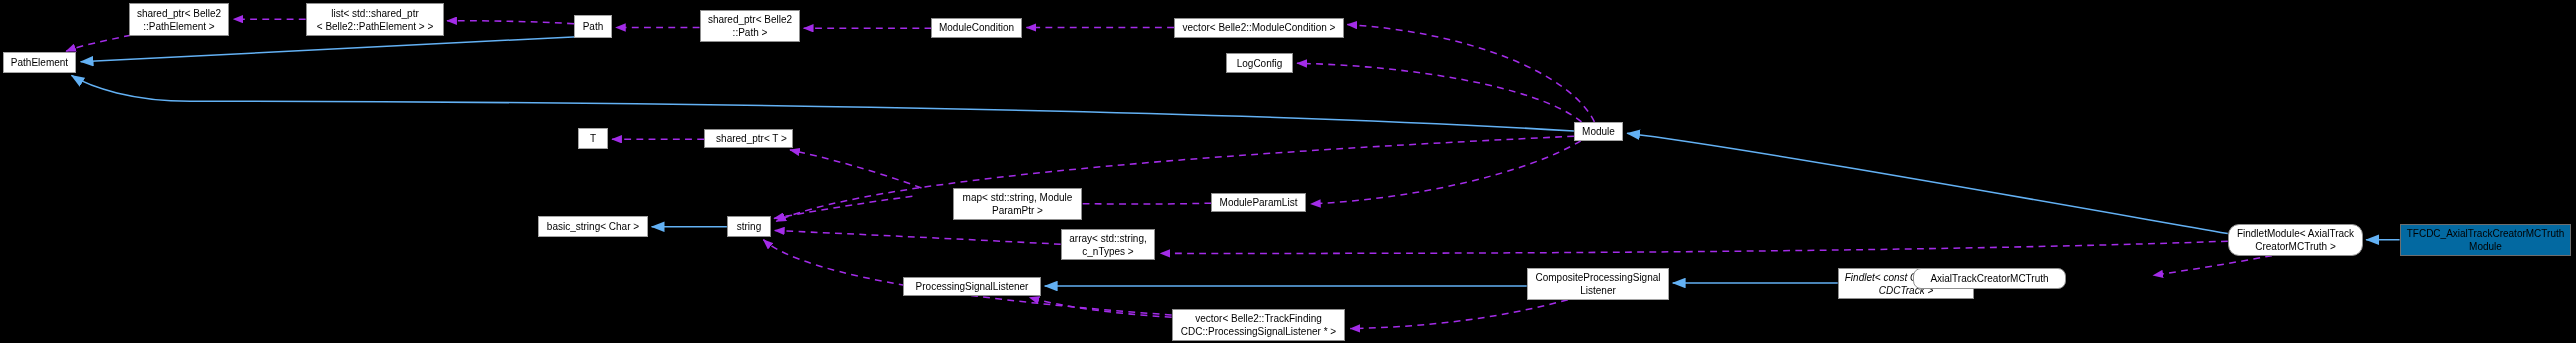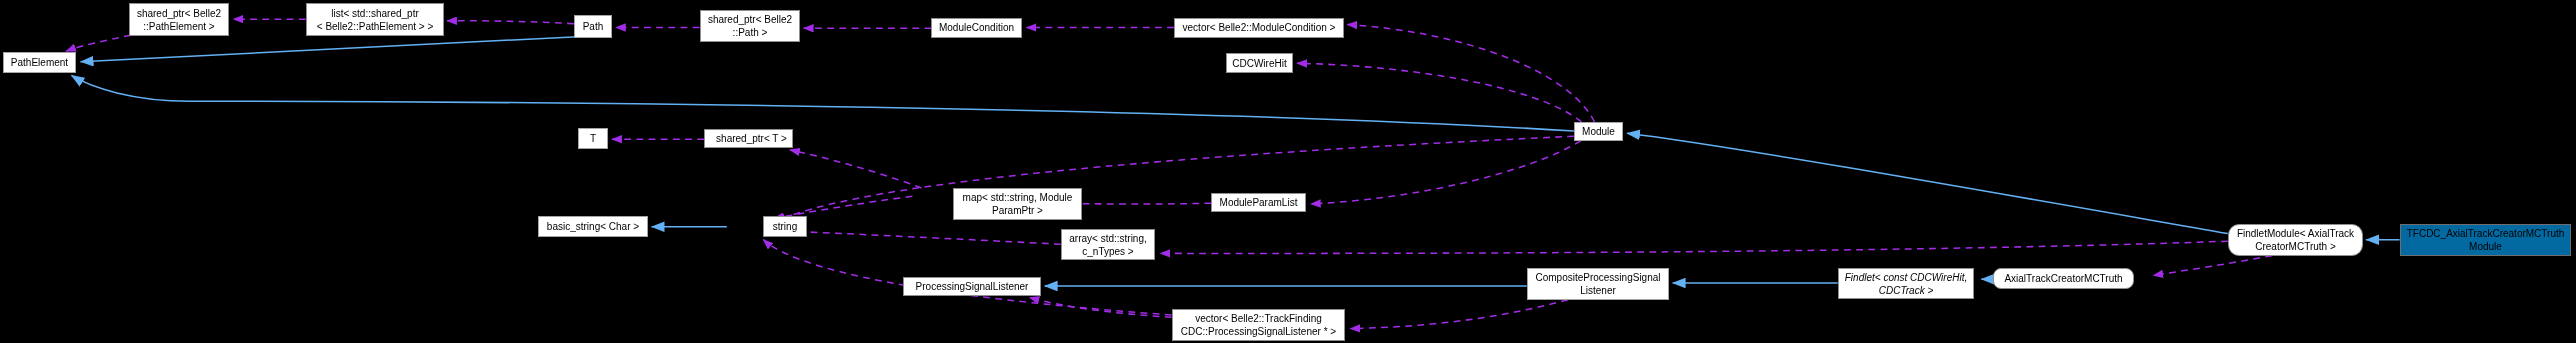--- a/index.html
+++ b/index.html
@@ -90,35 +90,35 @@
         <span>shared_ptr&lt; Belle2
 ::Path &gt;</span>
       </div>
       <div class="node" style="left: 931px; top: 17.5px; width: 91px; height: 20.5px;">
         <span>ModuleCondition</span>
       </div>
       <div class="node" style="left: 1174px; top: 17.5px; width: 170px; height: 20px;">
         <span>vector&lt; Belle2::ModuleCondition &gt;</span>
       </div>
       <div class="node" style="left: 1226px; top: 53px; width: 67px; height: 20px;">
-        <span>CDCWireHit</span>
+        <span>LogConfig</span>
       </div>
       <div class="node emph" style="left: 1574px; top: 122px; width: 49px; height: 19px;">
         <span>Module</span>
       </div>
       <div class="node emph" style="left: 578px; top: 128px; width: 30px; height: 20.5px;">
         <span>T</span>
       </div>
       <div class="node" style="left: 704px; top: 129px; width: 89px; height: 19px; padding-left: 6px;">
         <span>shared_ptr&lt; T &gt;</span>
       </div>
       <div class="node emph" style="left: 538px; top: 216px; width: 110px; height: 20.5px;">
         <span>basic_string&lt; Char &gt;</span>
       </div>
-      <div class="node" style="left: 727px; top: 216px; width: 44px; height: 20.5px; margin-left: 36px;">
+      <div class="node" style="left: 727px; top: 216px; width: 44px; height: 20.5px;">
         <span>string</span>
       </div>
       <div class="node" style="left: 912px; top: 188px; width: 129px; height: 32px; margin-left: 41px;">
         <span>map&lt; std::string, Module
 ParamPtr &gt;</span>
       </div>
       <div class="node" style="left: 1211px; top: 193px; width: 95px; height: 19px;">
         <span>ModuleParamList</span>
       </div>
       <div class="node" style="left: 1061px; top: 229px; width: 94px; height: 31px;">
@@ -133,21 +133,21 @@
 CDC::ProcessingSignalListener * &gt;</span>
       </div>
       <div class="node emph" style="left: 1527px; top: 268px; width: 142px; height: 32px;">
         <span>CompositeProcessingSignal
 Listener</span>
       </div>
       <div class="node" style="left: 1838px; top: 268px; width: 136px; height: 31px; font-style: italic;">
         <span>Findlet&lt; const CDCWireHit,
 CDCTrack &gt;</span>
       </div>
-      <div class="node" style="left: 1993px; top: 268px; width: 141px; height: 20.5px; border-radius: 8px;">
+      <div class="node" style="left: 1913px; top: 268px; width: 153px; height: 20.5px; border-radius: 8px;">
         <span>AxialTrackCreatorMCTruth</span>
       </div>
       <div class="node" style="left: 2228px; top: 224px; width: 135px; height: 32px; border-radius: 11px;">
         <span>FindletModule&lt; AxialTrack
 CreatorMCTruth &gt;</span>
       </div>
       <div class="node highlight" style="left: 2400px; top: 224px; width: 171px; height: 32px;">
         <span>TFCDC_AxialTrackCreatorMCTruth
 Module</span>
       </div>

